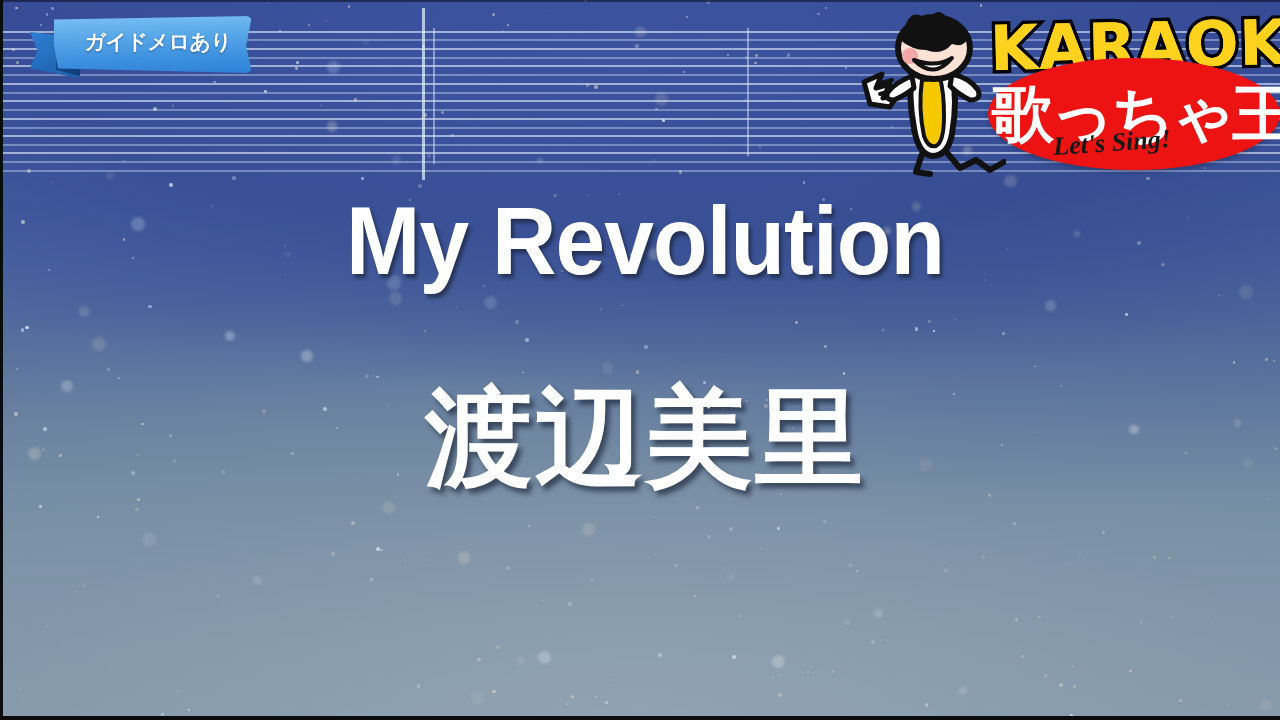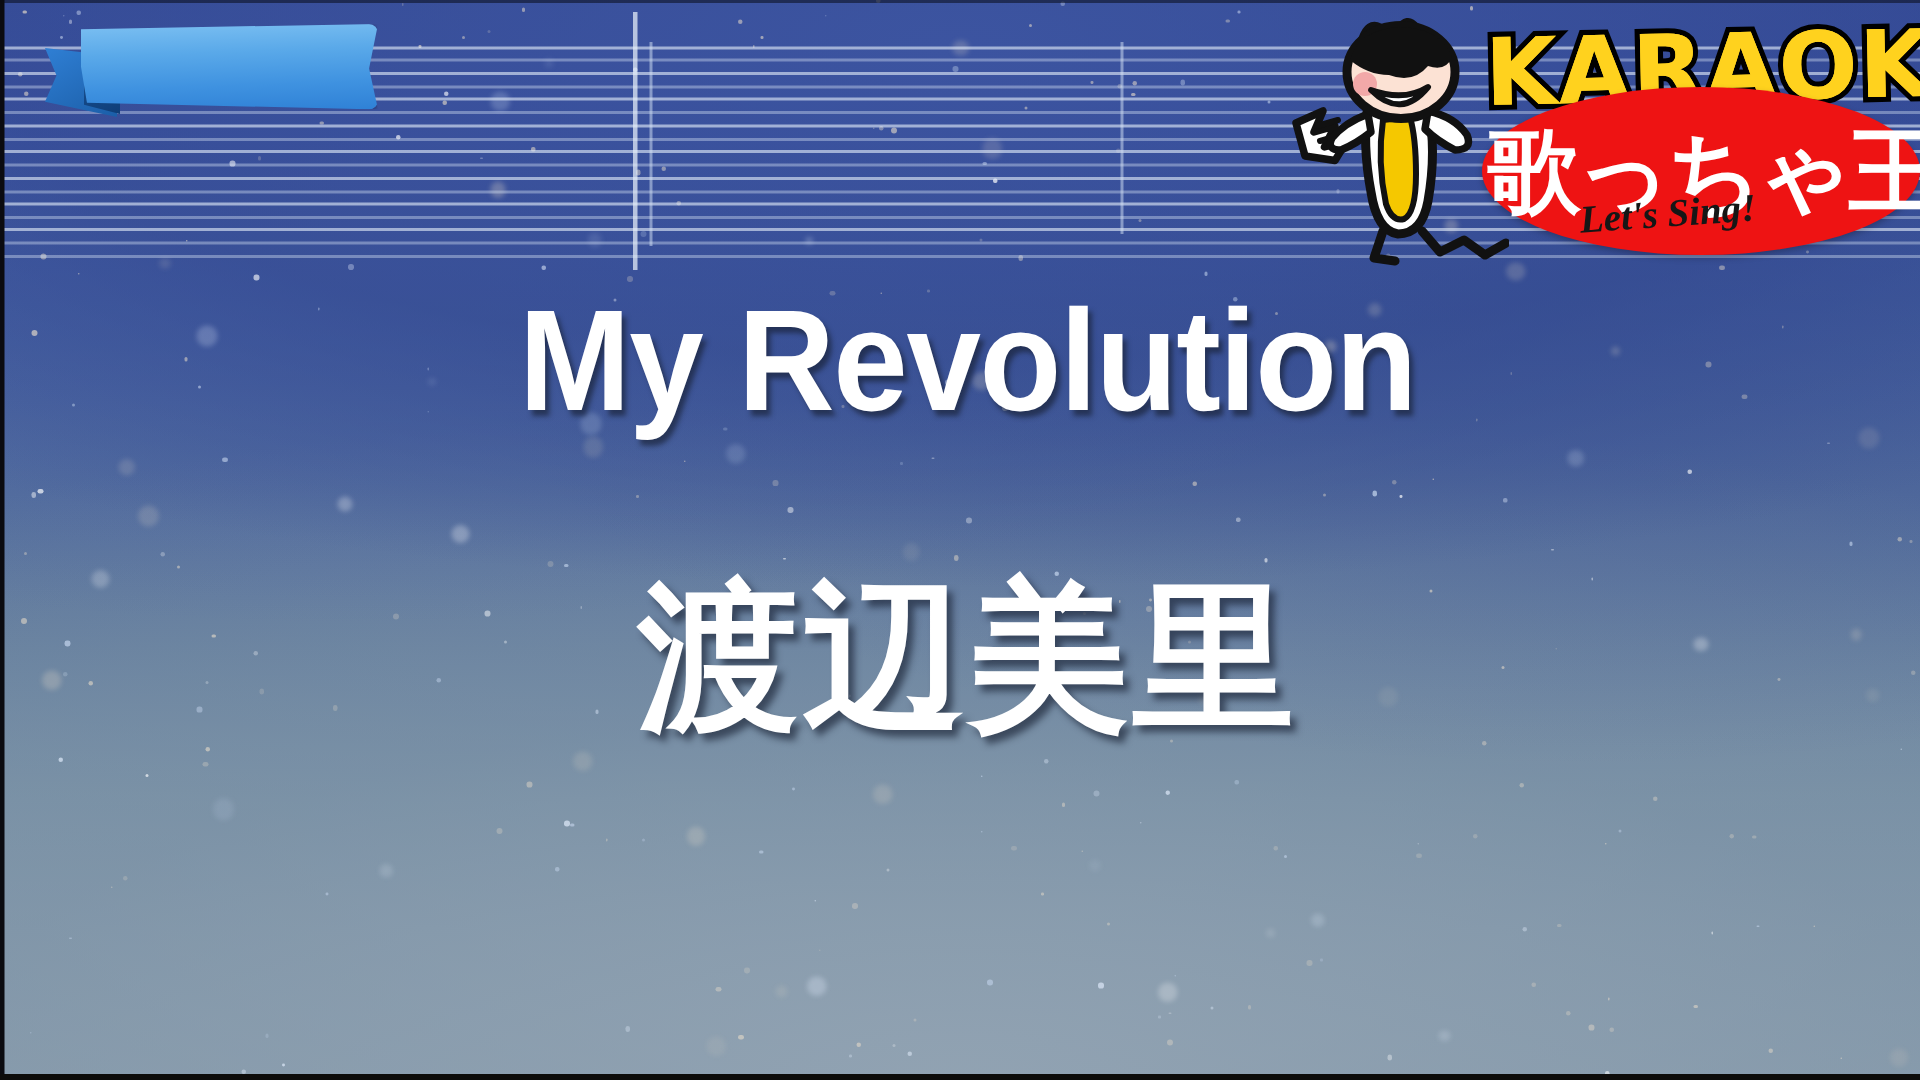--- a/index.html
+++ b/index.html
@@ -470,20 +470,21 @@
       <div class="sline dim" style="top: 170px; left: 0px; width: 1280px;"></div>
       <div class="vbar" style="left: 422px; top: 8px; height: 172px;"></div>
       <div class="vbar thin" style="left: 433px; top: 28px; height: 136px;"></div>
       <div class="vbar thin" style="left: 747px; top: 28px; height: 128px;"></div>
     </div>
 
   <div class="ribbon">
     <div class="tail"></div>
     <div class="tail2"></div>
     <div class="body"></div>
+    <div class="label">ガイドメロあり</div>
   </div>
 
   <div class="logo">
 
     <svg class="mascot" viewBox="0 0 150 190">
 
       <g stroke="#111" stroke-width="5" fill="#fff" stroke-linejoin="round">
         <path d="M8 78 L26 70 L20 84 L34 80 L27 94 L42 90 L34 103 L14 100 Z"></path>
       </g>
       <g stroke="#111" stroke-width="4" fill="none" stroke-linecap="round">

